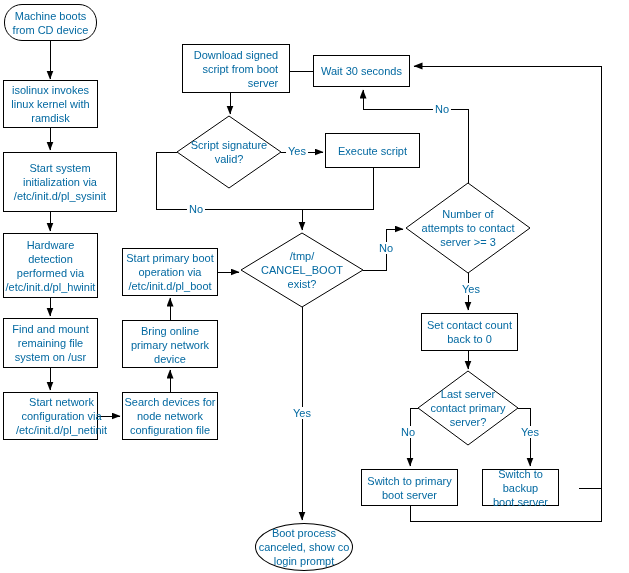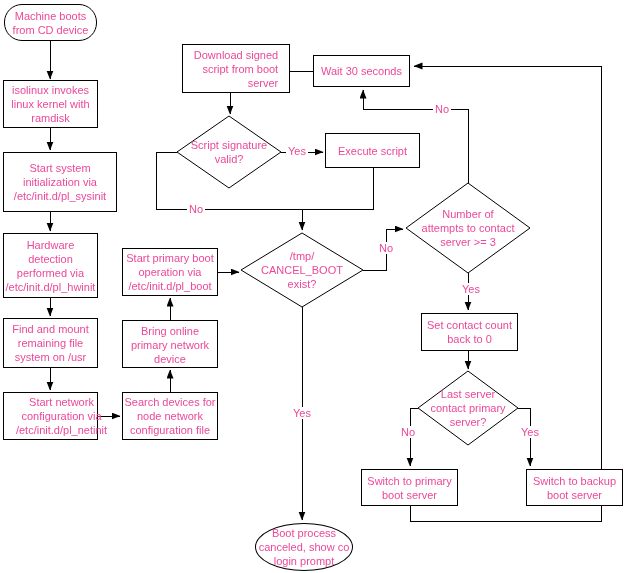--- a/index.html
+++ b/index.html
@@ -1,18 +1,18 @@
 <!DOCTYPE html>
 <html><head>
 <meta charset="utf-8">
 <style>
   html,body{margin:0;padding:0;background:#ffffff;}
   .stage{
     position:relative;width:629px;height:573px;background:#ffffff;overflow:hidden;
-    font-family:"Liberation Sans","DejaVu Sans",sans-serif;color:#ec4899;
+    font-family:"Liberation Sans","DejaVu Sans",sans-serif;color:#0369a1;
   }
   .wires{position:absolute;left:0;top:0;width:629px;height:573px;}
   .wires polyline,.wires line{fill:none;stroke:#000;stroke-width:1;}
   .wires .ortho{shape-rendering:crispEdges;}
   .wires polygon{fill:#ffffff;stroke:#000;stroke-width:1;}
   .node{
     position:absolute;display:flex;align-items:center;justify-content:center;
     text-align:center;font-size:11px;line-height:14px;white-space:pre-line;
     background:#ffffff;border:1px solid #000;box-sizing:border-box;padding:1px;
   }
@@ -118,21 +118,21 @@
   <div class="node" style="left:313px;top:55px;width:97px;height:32px;"><span>Wait 30 seconds</span></div>
 
   <div class="node" style="left:325px;top:133px;width:95px;height:35px;"><span>Execute script</span></div>
 
   <div class="node" style="left:421px;top:313px;width:97px;height:38px;"><span>Set contact count
 back to 0</span></div>
 
   <div class="node" style="left:361px;top:469px;width:97px;height:37px;"><span>Switch to primary
 boot server</span></div>
 
-  <div class="node" style="left:482px;top:469px;width:97px;height:37px;margin-left:44px;"><span>Switch to backup
+  <div class="node" style="left:482px;top:469px;width:77px;height:37px;"><span>Switch to backup
 boot server</span></div>
 
   <div class="node terminator-end" style="left:255px;top:523px;width:98px;height:48px;"><span>Boot process
 canceled, show co
 login prompt</span></div>
 
   <div class="dtext" style="left:174px;top:116px;width:110px;height:72px;"><span>Script signature
 valid?</span></div>
 
   <div class="dtext" style="left:247px;top:233px;width:110px;height:74px;"><span>/tmp/

